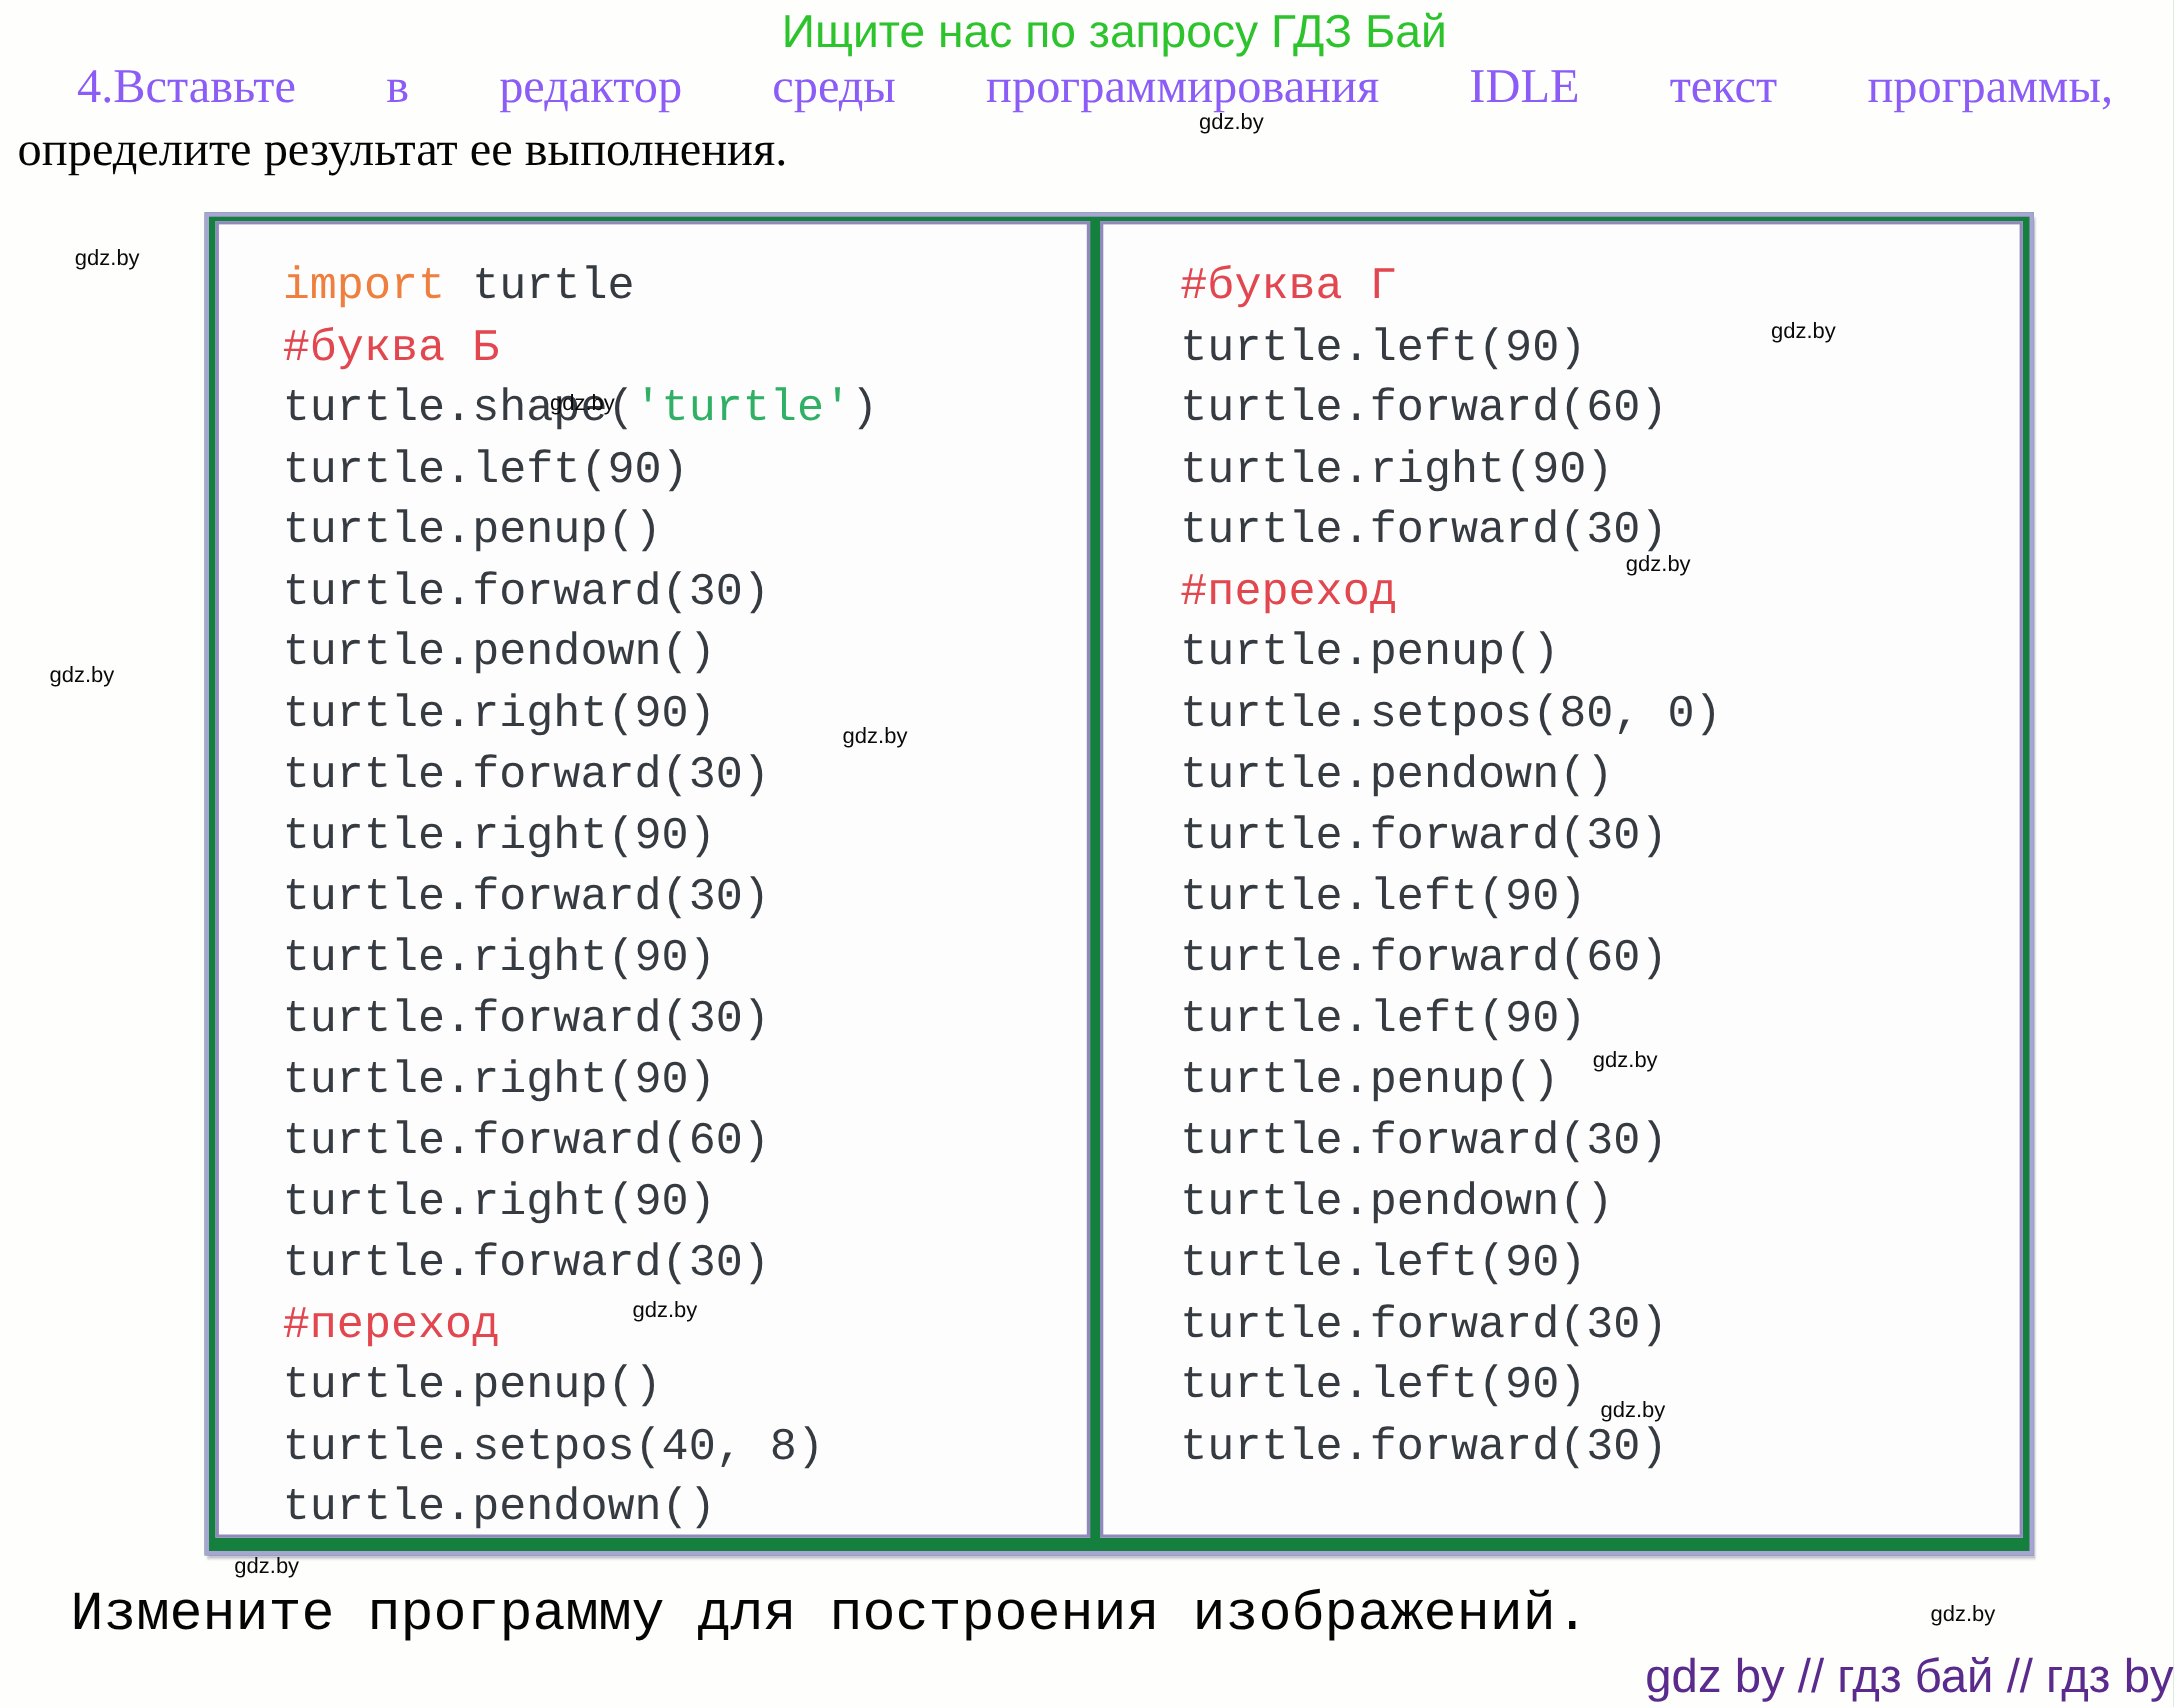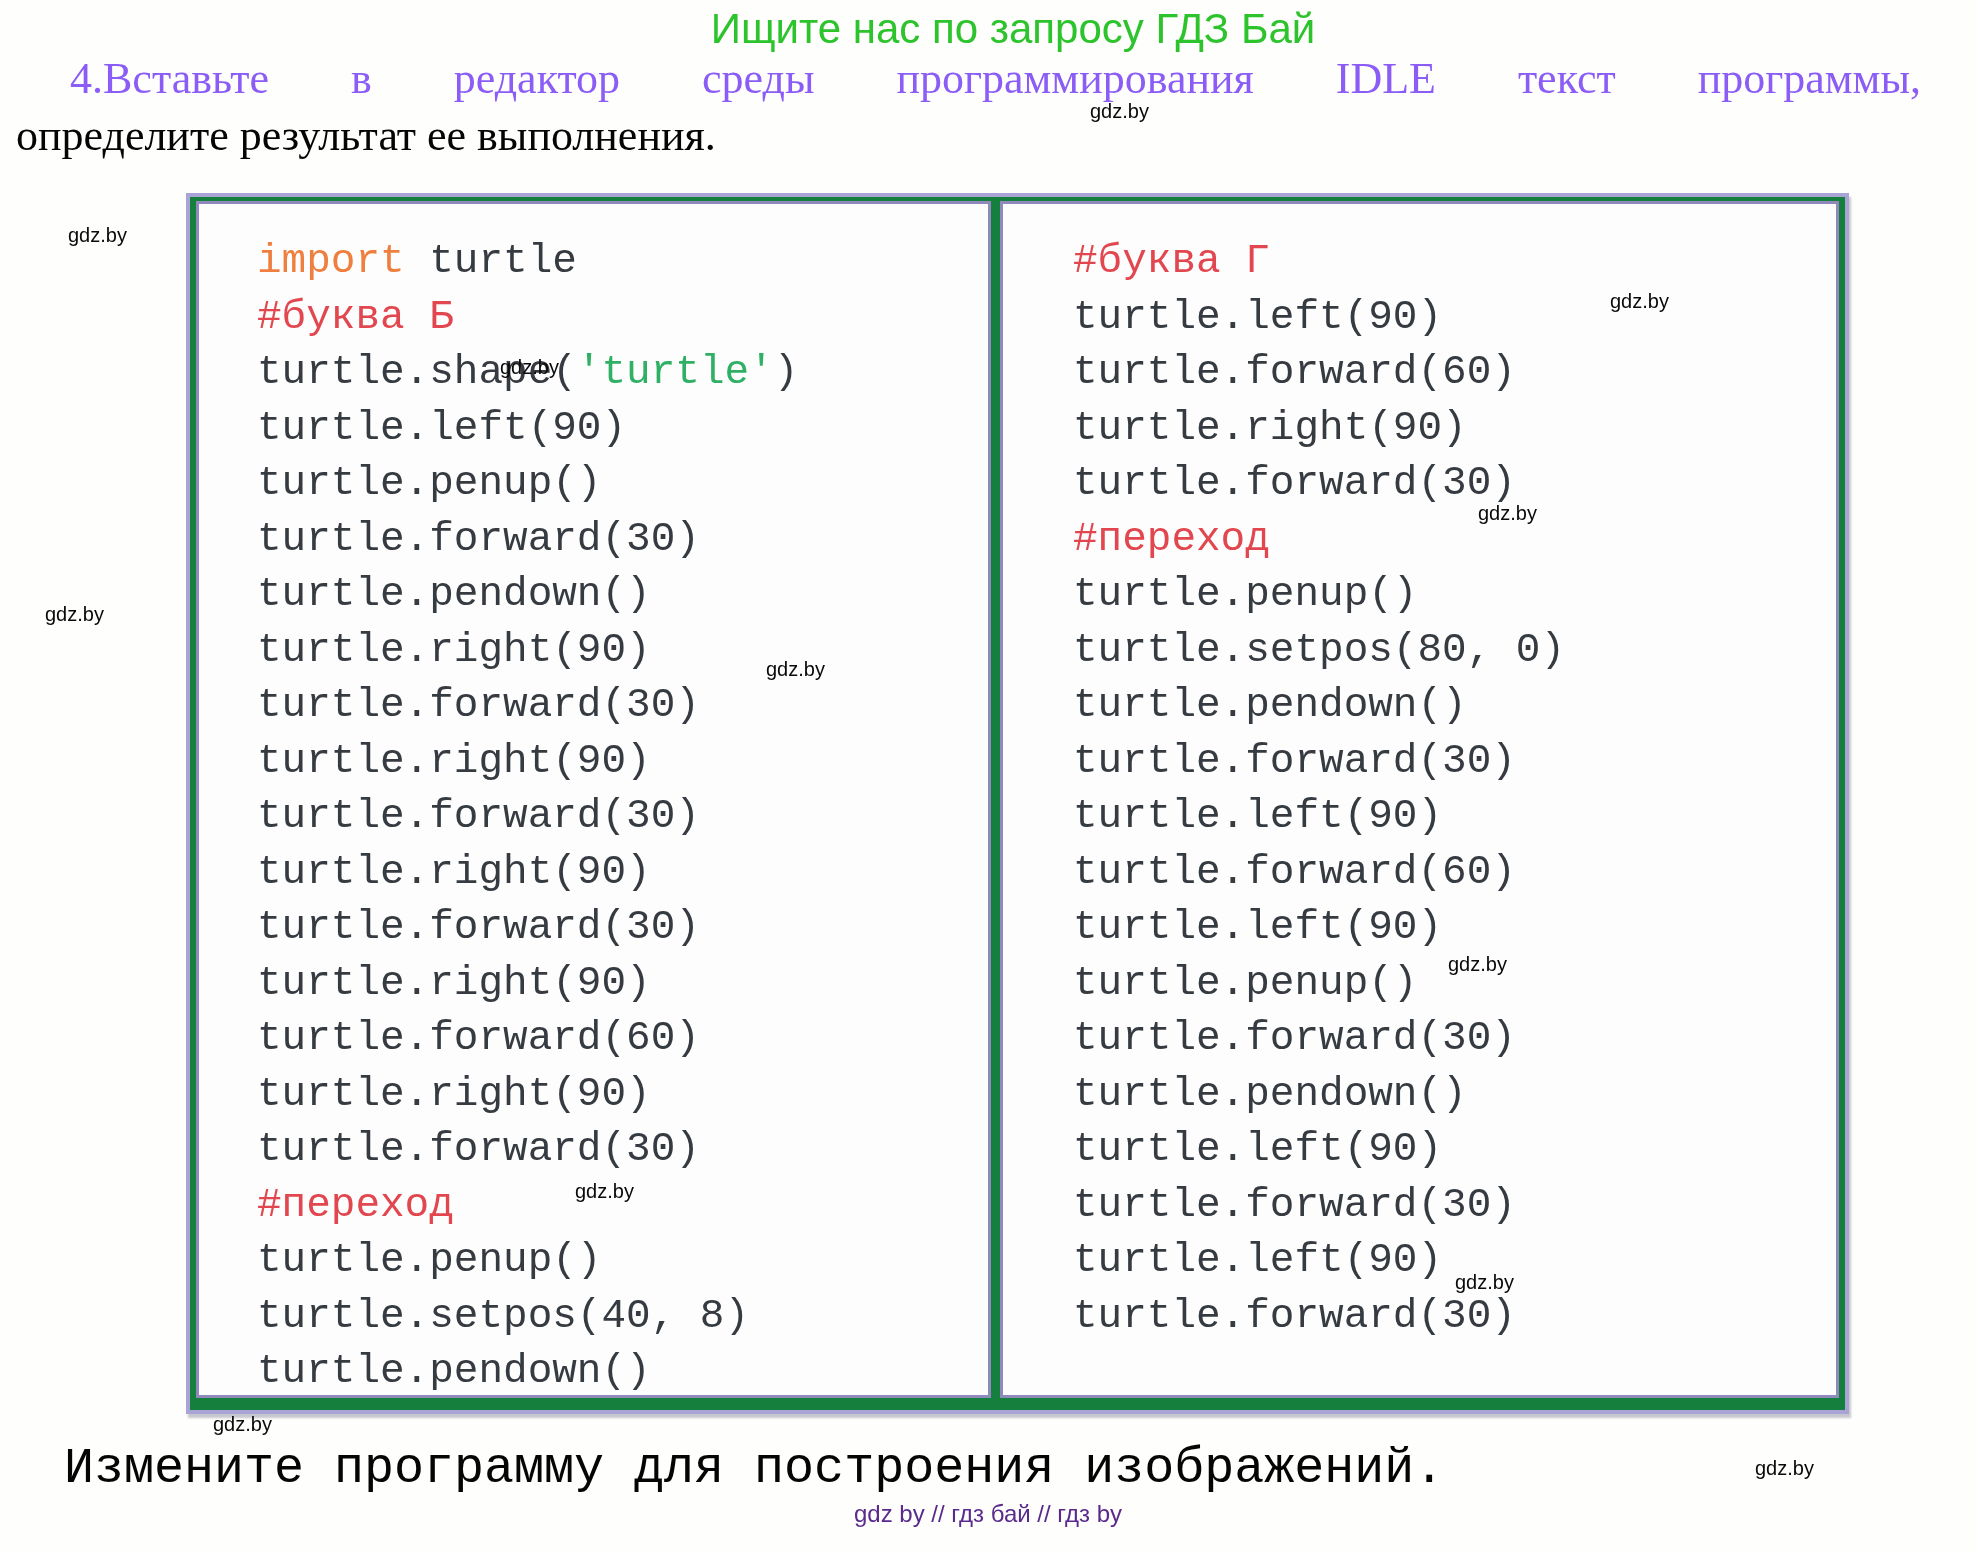--- a/index.html
+++ b/index.html
@@ -29,22 +29,22 @@
              font-size:41px;white-space:pre;}
   .pln{color:#363b41;}
   .kw{color:#ee7f3e;}
   .str{color:#2fb065;}
   .cmt{color:#e2474f;}
 
   .wm{position:absolute;font-family:"Liberation Sans",sans-serif;font-size:20px;color:#0a0a0a;white-space:nowrap;}
 
   .bottom-text{position:absolute;top:1440px;left:64px;
                font-family:Liberation Mono, monospace;font-size:50px;color:#050505;white-space:nowrap;}
-  .footer{position:absolute;top:1500px;left:0;width:100%;text-align:center;
-          font-size:24px;color:#5a2a8c;font-family:"Liberation Sans",sans-serif;}
+  .footer{position:absolute;top:1500px;left:0;width:100%;text-align:right;
+          font-size:43px;color:#5a2a8c;font-family:"Liberation Sans",sans-serif;}
 </style>
 </head>
 <body>
 
 <div class="page">
 
   <div class="banner">Ищите нас по запросу ГДЗ Бай</div>
 
   <div class="task-line1">4.Вставьте в редактор среды программирования IDLE текст программы,</div>
   <div class="task-line2">определите результат ее выполнения.</div>

